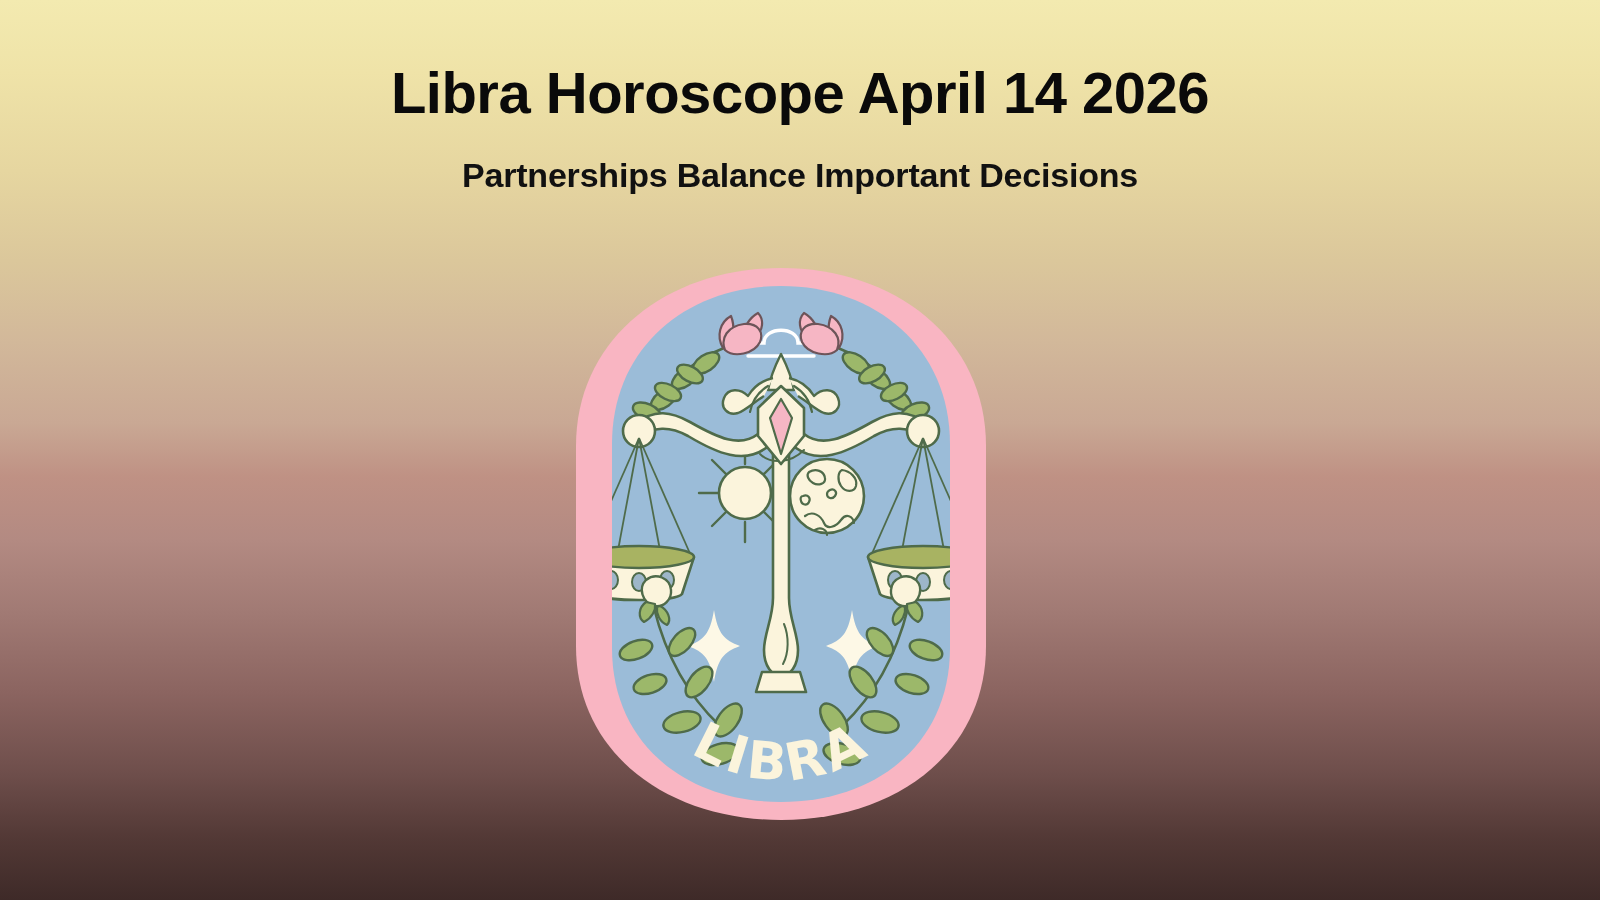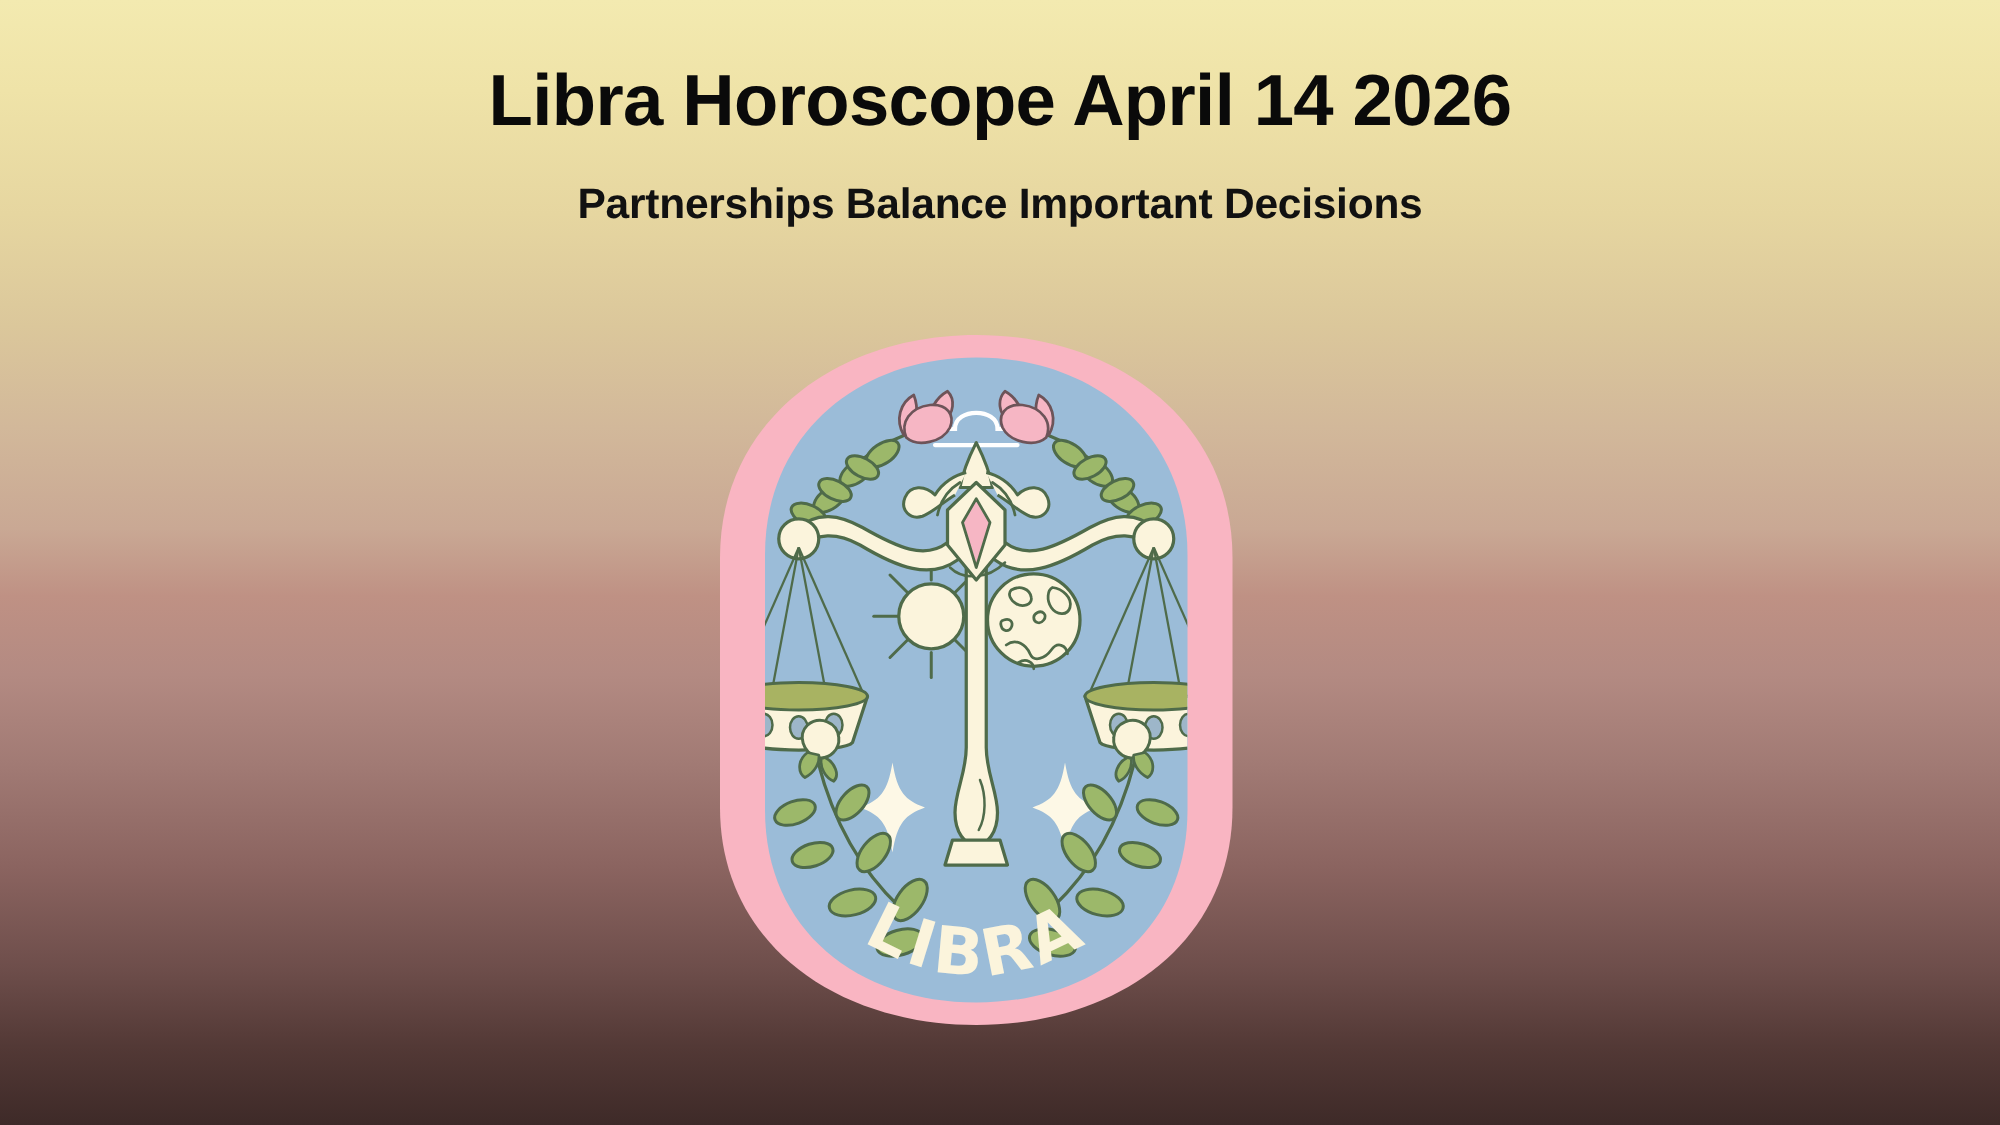--- a/index.html
+++ b/index.html
@@ -37,21 +37,21 @@
   .header {
     position: absolute;
     top: 0;
     left: 0;
     width: 1600px;
     text-align: center;
     padding-top: 50px;
     box-sizing: border-box;
   }
   .title {
-    margin: 0;
+    margin: 12px;
     font-size: 58px;
     font-weight: bold;
     color: #0a0a0a;
     letter-spacing: -0.5px;
     line-height: 1.08;
   }
   .subtitle {
     margin: 32px 0 0 0;
     font-size: 34px;
     font-weight: bold;

